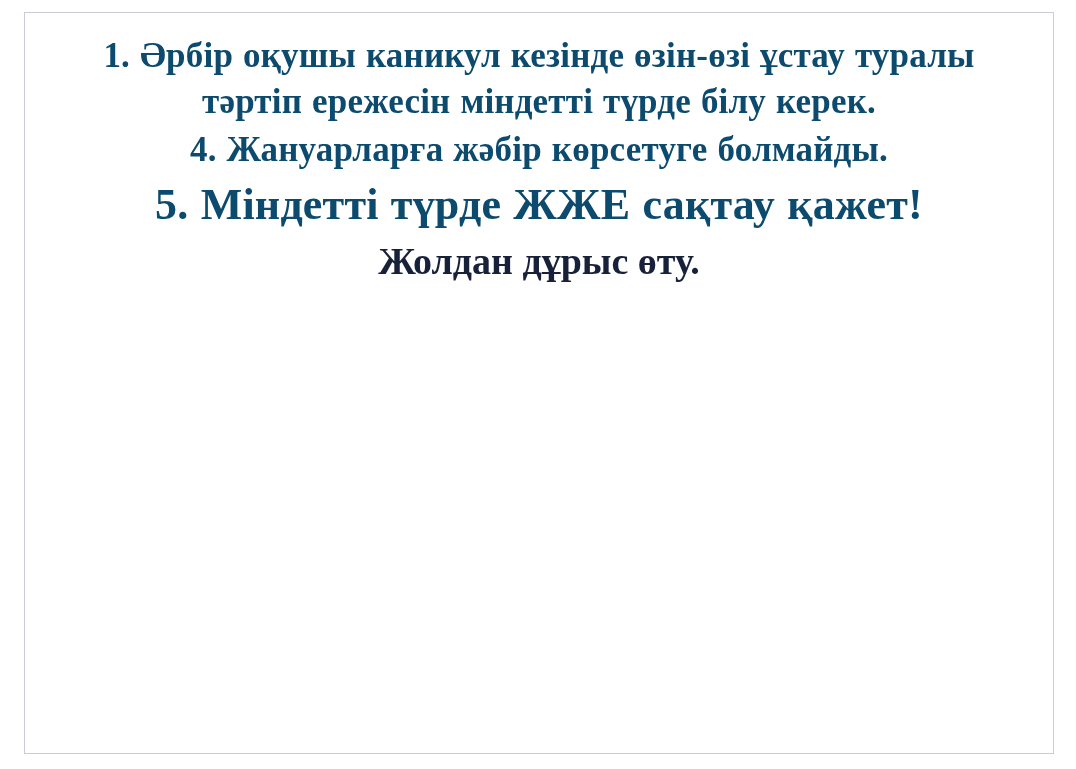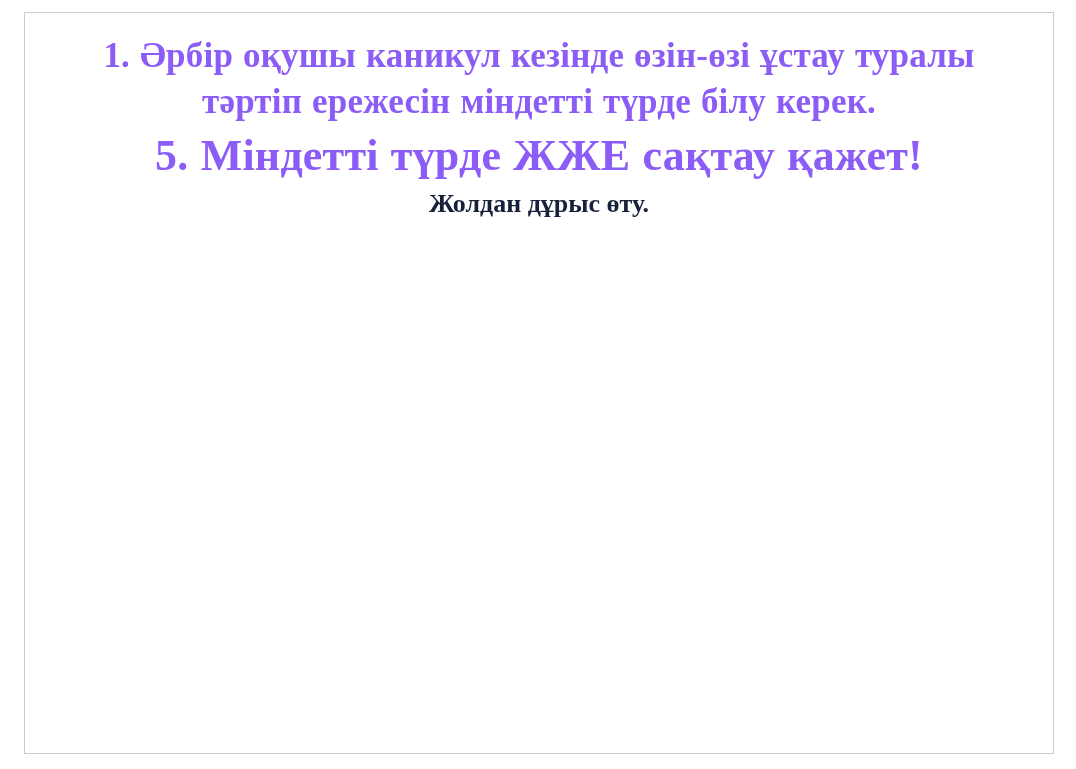--- a/index.html
+++ b/index.html
@@ -36,54 +36,58 @@
     left: 0;
     top: 20px;
     width: 100%;
     box-sizing: border-box;
     padding: 0 34px;
     margin: 0;
     list-style: none;
     text-align: center;
   }
   .rule {
-    color: #8b5cf6;
+    color: #0c4a6e;
     font-weight: bold;
     font-size: 35px;
     line-height: 1.32;
     letter-spacing: 0.2px;
     margin: 0 0 2px 0;
     text-align: center;
     word-spacing: 1px;
   }
   .rule .num {
     display: inline;
   }
   .rule-5 {
     font-size: 44px;
   }
   .closing {
     color: #17213a;
     font-weight: bold;
-    font-size: 26px;
+    font-size: 38px;
     line-height: 1.32;
     text-align: center;
     margin-top: 0;
   }
 </style>
 </head>
 <body>
 
 <div class="page">
   <div class="card">
     <ol class="rules-list">
       <li class="rule rule-1">
         <span class="num">1.</span>
         <span class="txt">Әрбір оқушы каникул кезінде өзін-өзі ұстау туралы тәртіп ережесін міндетті түрде білу керек.</span>
       </li>
+      <li class="rule rule-4">
+        <span class="num">4.</span>
+        <span class="txt">Жануарларға жәбір көрсетуге болмайды.</span>
+      </li>
       <li class="rule rule-5">
         <span class="num">5.</span>
         <span class="txt">Міндетті түрде ЖЖЕ сақтау қажет!</span>
       </li>
       <li class="closing">Жолдан дұрыс өту.</li>
     </ol>
   </div>
 </div>
 
 </body></html>

